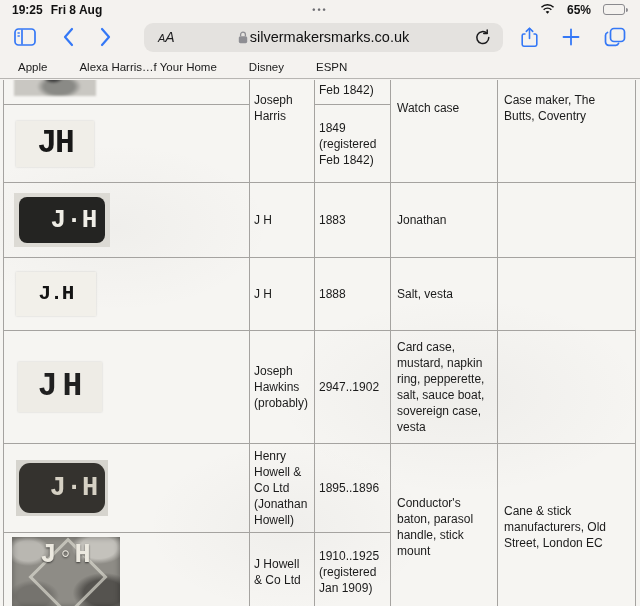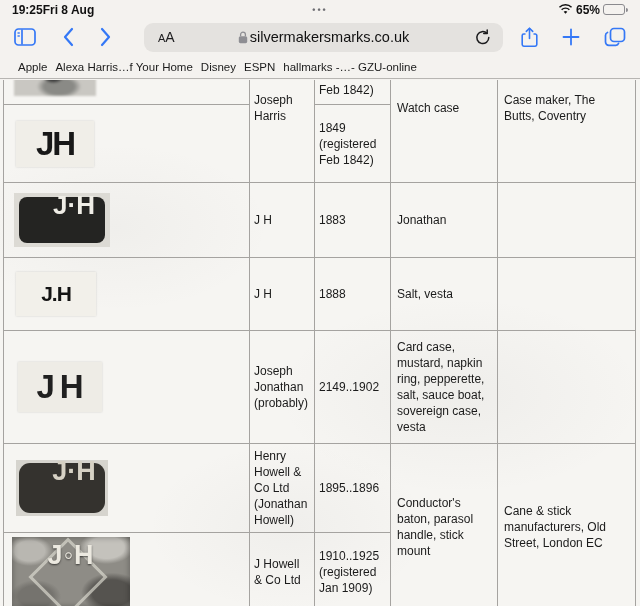--- a/index.html
+++ b/index.html
@@ -12,26 +12,26 @@
     position:relative;
   }
   .screen { position:absolute; inset:0; width:640px; height:606px; background:#f4f2ef; }
 
   
   .status-bar {
     position:absolute; top:0; left:0; right:0; height:19px;
     display:flex; align-items:center; justify-content:space-between;
     padding:0 12px; font-size:12px; font-weight:700; color:#111;
   }
-  .status-left { display:flex; align-items:flex-end; }
+  .status-left { display:flex; gap:8px; align-items:flex-end; }
   .status-center {
     position:absolute; left:0; right:0; text-align:center;
     color:#6e6e73; font-size:9px; letter-spacing:2px; font-weight:700; top:5px;
   }
-  .status-right { display:flex; gap:3px; align-items:center; }
+  .status-right { display:flex; gap:12px; align-items:center; }
   .wifi-svg { width:15px; height:11px; }
   .battery { display:flex; align-items:center; }
   .battery-body {
     width:22px; height:11px; border:1px solid #8a8a8e; border-radius:3px;
     padding:1px; position:relative;
   }
   .battery-fill { height:100%; width:65%; background:#1c1c1e; border-radius:1.5px; }
   .battery-nub { width:2px; height:4px; background:#8a8a8e; border-radius:0 2px 2px 0; margin-left:1px; }
 
   
@@ -40,33 +40,33 @@
     display:flex; align-items:center; padding:0 14px;
   }
   .tb-icon { display:flex; align-items:center; justify-content:center; cursor:default; }
   .tb-left { display:flex; gap:26px; align-items:center; width:112px; }
   .tb-right { display:flex; gap:24px; align-items:center; margin-left:18px; }
   .addr-pill {
     flex:1; height:29px; background:#e4e2df; border-radius:9px;
     display:flex; align-items:center; padding:0 10px; position:relative;
     margin-left:18px;
   }
-  .addr-aa { font-size:14px; color:#1c1c1e; letter-spacing:0px; padding-left:4px; }
+  .addr-aa { font-size:14px; color:#1c1c1e; letter-spacing:0px; padding-left:4px;font-style:italic; }
   .addr-aa .small-a { font-size:11px; }
   .addr-center {
     position:absolute; left:0; right:0; display:flex; gap:2px;
     align-items:center; justify-content:center; pointer-events:none;
   }
   .addr-url { font-size:14.5px; color:#111; }
   .addr-reload { margin-left:auto; padding-right:2px; }
 
   
   .bookmarks-bar {
     position:absolute; top:55px; left:0; right:0; height:24px;
-    display:flex; align-items:center; gap:8px; padding:0 18px;
+    display:flex; align-items:center; gap:32px; padding:0 18px;
     font-size:11.5px; color:#1b1b1b;
     border-bottom:1px solid #b7b5b2;
   }
   .bookmark-item { white-space:nowrap; cursor:default; }
 
   
   .content {
     position:absolute; top:80px; left:0; right:0; height:526px;
     overflow:hidden;
     background:
@@ -86,62 +86,62 @@
     padding:4px 6px; overflow:hidden;
   }
   td.name-cell, td.date-cell { padding:4px 4px; }
   td.valign-bottom { vertical-align:bottom; }
   tr.r1 { height:72px; } tr.r2 { height:78px; } tr.r3 { height:75px; }
   tr.r4 { height:73px; } tr.r5 { height:113px; } tr.r6 { height:82px; }
   tr.r7 { height:78px; }
   .note-italic { }
 
   
-  .mark { font-family:Liberation Sans, sans-serif; font-weight:700; }
+  .mark { font-family:Liberation Mono, monospace; font-weight:700; }
   .mark-paper {
     display:flex; align-items:center; justify-content:center;
     background:#efede8; box-shadow:0 0 2px rgba(0,0,0,0.15);
   }
   .mark-partial {
     width:82px; height:38px; margin-left:4px;
     background:
       radial-gradient(18px 10px at 20% 30%, #2e2e2e 0 45%, transparent 70%),
       radial-gradient(16px 12px at 48% 45%, #3a3a3a 0 45%, transparent 72%),
       radial-gradient(18px 10px at 76% 35%, #262626 0 45%, transparent 70%),
       radial-gradient(30px 16px at 55% 75%, #8a8a86 0 50%, transparent 75%),
       #c9c7c2;
     filter:blur(1px);
   }
   .mark-jh-1849 {
     width:78px; height:46px; margin-left:6px;
     color:#181818; font-size:33px; letter-spacing:-2px;
     filter:blur(0.6px); background:#f0eee8;
   }
   .chip-dark {
-    display:flex; align-items:flex-start; justify-content:center;
+    display:flex; align-items:center; justify-content:center;
     background:#242422; color:#efede6; border-radius:8px;
     filter:blur(0.5px);
     padding-left:24px;
   }
   .mark-1883-wrap { width:96px; height:54px; margin-left:4px; background:#dcdad4; display:flex; align-items:center; justify-content:center; }
   .mark-1883 { width:86px; height:46px; font-size:26px; letter-spacing:0px; }
   .mark-1888 {
     width:80px; height:44px; margin-left:6px;
     color:#141414; font-size:21px; letter-spacing:-1px;
     filter:blur(0.5px); background:#f2f0ea;
   }
   .mark-hawkins {
     width:84px; height:50px; margin-left:8px;
     color:#202020; font-size:33px; letter-spacing:5px; text-indent:5px;
     filter:blur(0.4px); background:#eeece6;
   }
   .mark-howell1-wrap { width:92px; height:56px; margin-left:6px; background:#d6d4ce; display:flex; align-items:center; justify-content:center; }
   .mark-howell1 { width:86px; height:50px; border-radius:11px; background:#34322e; color:#d6d1c4; font-size:27px; }
   .mark-shield {
-    position:relative; width:118px; height:70px; margin-left:4px;
+    position:relative; width:108px; height:70px; margin-left:4px;
     background:
       radial-gradient(30px 20px at 15% 20%, #b9b7b1 0 50%, transparent 75%),
       radial-gradient(36px 22px at 80% 15%, #c4c2bc 0 50%, transparent 75%),
       radial-gradient(40px 26px at 85% 80%, #55534f 0 50%, transparent 78%),
       radial-gradient(34px 22px at 20% 85%, #75736e 0 50%, transparent 75%),
       #8e8c86;
     overflow:hidden; box-shadow:inset 0 0 6px rgba(0,0,0,0.35);
   }
   .shield-diamond {
     position:absolute; left:28px; top:12px; width:56px; height:56px;
@@ -238,21 +238,20 @@
         </svg>
       </span>
     </div>
   </div>
 
   <div class="bookmarks-bar">
     <span class="bookmark-item">Apple</span>
     <span class="bookmark-item">Alexa Harris…f Your Home</span>
     <span class="bookmark-item">Disney</span>
     <span class="bookmark-item">ESPN</span>
-    <span class="bookmark-item">hallmarks -…- GZU-online</span>
 
   </div>
 
   <div class="content">
     <table class="marks">
       <colgroup>
         <col style="width:246px">
           <col style="width:65px">
           <col style="width:76px">
         <col style="width:107px">
@@ -304,24 +303,24 @@
         <td></td>
       </tr>
 
       <tr class="r5">
         <td>
           <div class="mark mark-paper mark-hawkins">
                 <span>JH</span>
               </div>
         </td>
         <td class="name-cell">
-          <span>Joseph Jonathan</span>
+          <span>Joseph Hawkins</span>
           <span class="note-italic">(probably)</span>
         </td>
-        <td class="date-cell">2149..1902</td>
+        <td class="date-cell">2947..1902</td>
         <td>Card case, mustard, napkin ring, pepperette, salt, sauce boat, sovereign case, vesta</td>
         <td></td>
       </tr>
 
       <tr class="r6">
         <td>
           <div class="mark-howell1-wrap">
             <div class="mark chip-dark mark-howell1">
                   <span>J·H</span>
                 </div>

